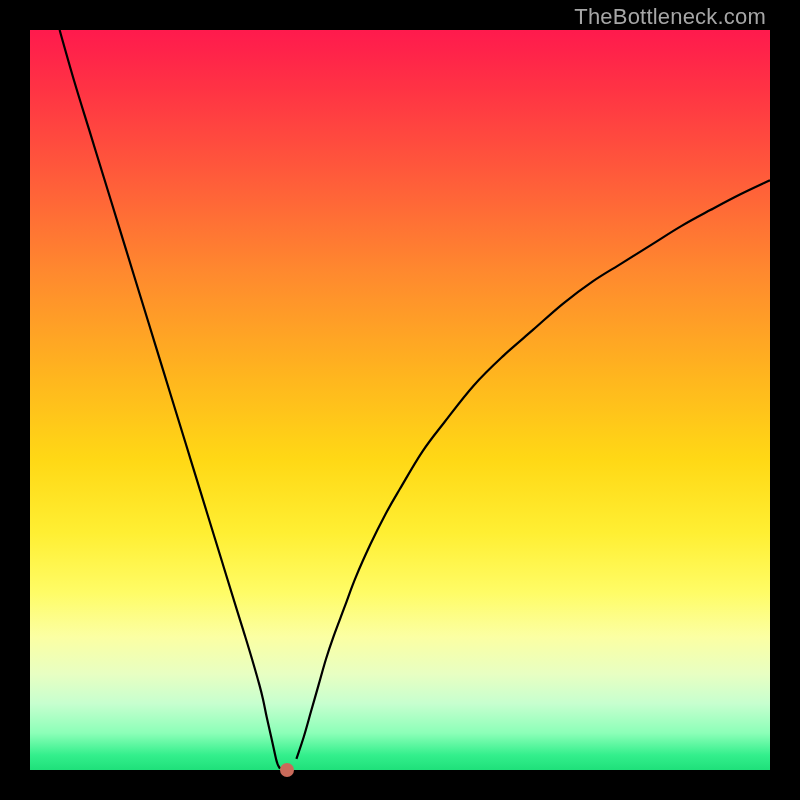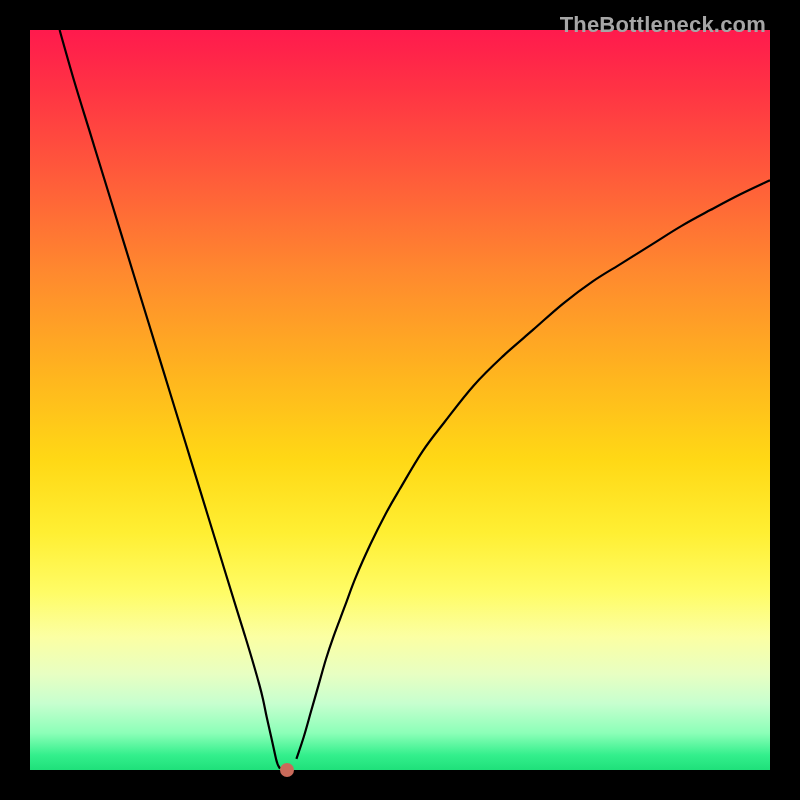--- a/index.html
+++ b/index.html
@@ -25,26 +25,26 @@
       #e8ffc2 87%,
       #c7ffcf 91%,
       #8cffb8 95%,
       #33ef8c 98%,
       #1fe07a 100%
     );
   }
 
   .attribution {
     position: absolute;
-    top: 12px;
+    top: 4px;
     right: 34px;
     font-family: Arial, Helvetica, sans-serif;
     font-size: 22px;
     color: #a6a6a6;
-    font-weight: 700;
+    font-weight: 400;
     letter-spacing: 0.2px;
   }
 
   svg.curve {
     position: absolute;
     left: 30px;
     top: 30px;
     width: 740px;
     height: 740px;
     overflow: visible;

